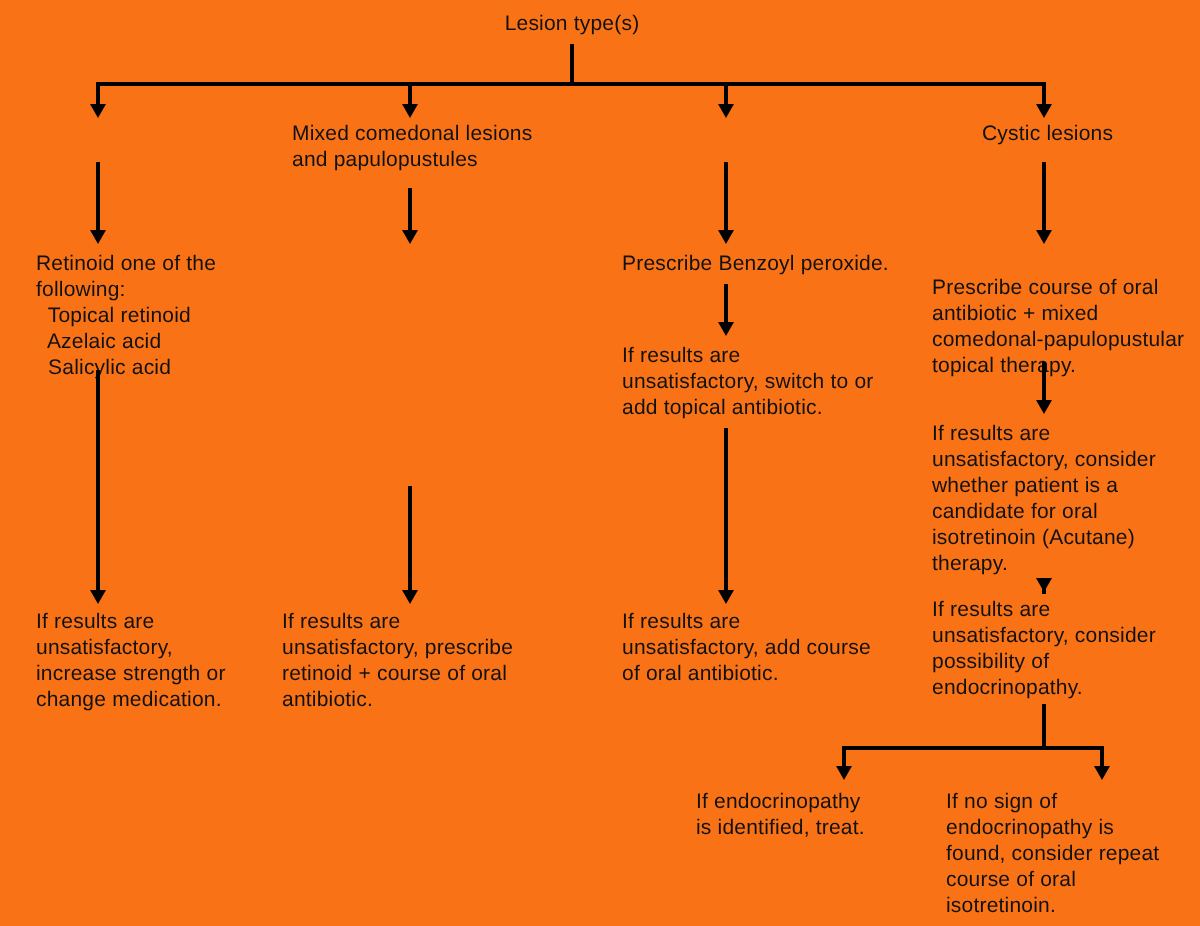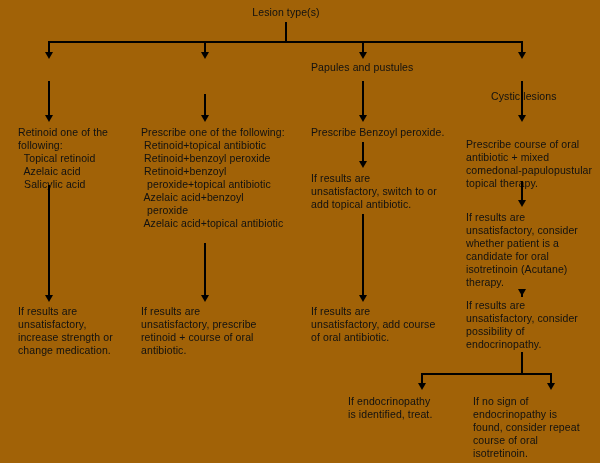--- a/index.html
+++ b/index.html
@@ -4,21 +4,21 @@
 <style>
   html, body {
     margin: 0;
     padding: 0;
     background: #ffffff;
   }
   #chart {
     position: relative;
     width: 600px;
     height: 463px;
-    background: #a16207;
+    background: #f97316;
     font-family: "Liberation Sans", sans-serif;
     color: #000000;
     overflow: hidden;
   }
   .txt {
     position: absolute;
     font-size: 10.5px;
     line-height: 13px;
     white-space: pre;
     color: #111111;
@@ -79,63 +79,56 @@
   Salicylic acid</div>
 
   <div class="vline" style="left:48px; top:185px; height:112px;"></div>
   <div class="arrowhead" style="left:44.5px; top:295px;"></div>
 
   <div class="txt" style="left:18px; top:305px; width:135px;">If results are
 unsatisfactory,
 increase strength or
 change medication.</div>
 
+  <div class="txt" style="left:146px; top:61px; width:160px;">Mixed comedonal lesions
+and papulopustules</div>
 
   <div class="vline" style="left:204px; top:94px; height:23px;"></div>
   <div class="arrowhead" style="left:200.5px; top:115px;"></div>
 
-  <div class="txt" style="left:141px; top:126px; width:180px;">Prescribe one of the following:
- Retinoid+topical antibiotic
- Retinoid+benzoyl peroxide
- Retinoid+benzoyl
-  peroxide+topical antibiotic
- Azelaic acid+benzoyl
-  peroxide
- Azelaic acid+topical antibiotic</div>
 
   <div class="vline" style="left:204px; top:243px; height:54px;"></div>
   <div class="arrowhead" style="left:200.5px; top:295px;"></div>
 
   <div class="txt" style="left:141px; top:305px; width:175px;">If results are
 unsatisfactory, prescribe
 retinoid + course of oral
 antibiotic.</div>
 
-  <div class="txt" style="left:311px; top:61px; width:150px;">Papules and pustules</div>
 
   <div class="vline" style="left:362px; top:81px; height:36px;"></div>
   <div class="arrowhead" style="left:358.5px; top:115px;"></div>
 
   <div class="txt" style="left:311px; top:126px; width:198px;">Prescribe Benzoyl peroxide.</div>
 
   <div class="vline" style="left:362px; top:142px; height:21px;"></div>
   <div class="arrowhead" style="left:358.5px; top:161px;"></div>
 
   <div class="txt" style="left:311px; top:172px; width:170px;">If results are
 unsatisfactory, switch to or
 add topical antibiotic.</div>
 
   <div class="vline" style="left:362px; top:214px; height:83px;"></div>
   <div class="arrowhead" style="left:358.5px; top:295px;"></div>
 
   <div class="txt" style="left:311px; top:305px; width:170px;">If results are
 unsatisfactory, add course
 of oral antibiotic.</div>
 
-  <div class="txt" style="left:491px; top:61px; width:110px;margin-top:29px;">Cystic lesions</div>
+  <div class="txt" style="left:491px; top:61px; width:110px;">Cystic lesions</div>
 
   <div class="vline" style="left:521px; top:81px; height:36px;"></div>
   <div class="arrowhead" style="left:517.5px; top:115px;"></div>
 
   <div class="txt" style="left:466px; top:138px; width:135px;">Prescribe course of oral
 antibiotic + mixed
 comedonal-papulopustular
 topical therapy.</div>
 
   <div class="vline" style="left:521px; top:181px; height:21px;"></div>

